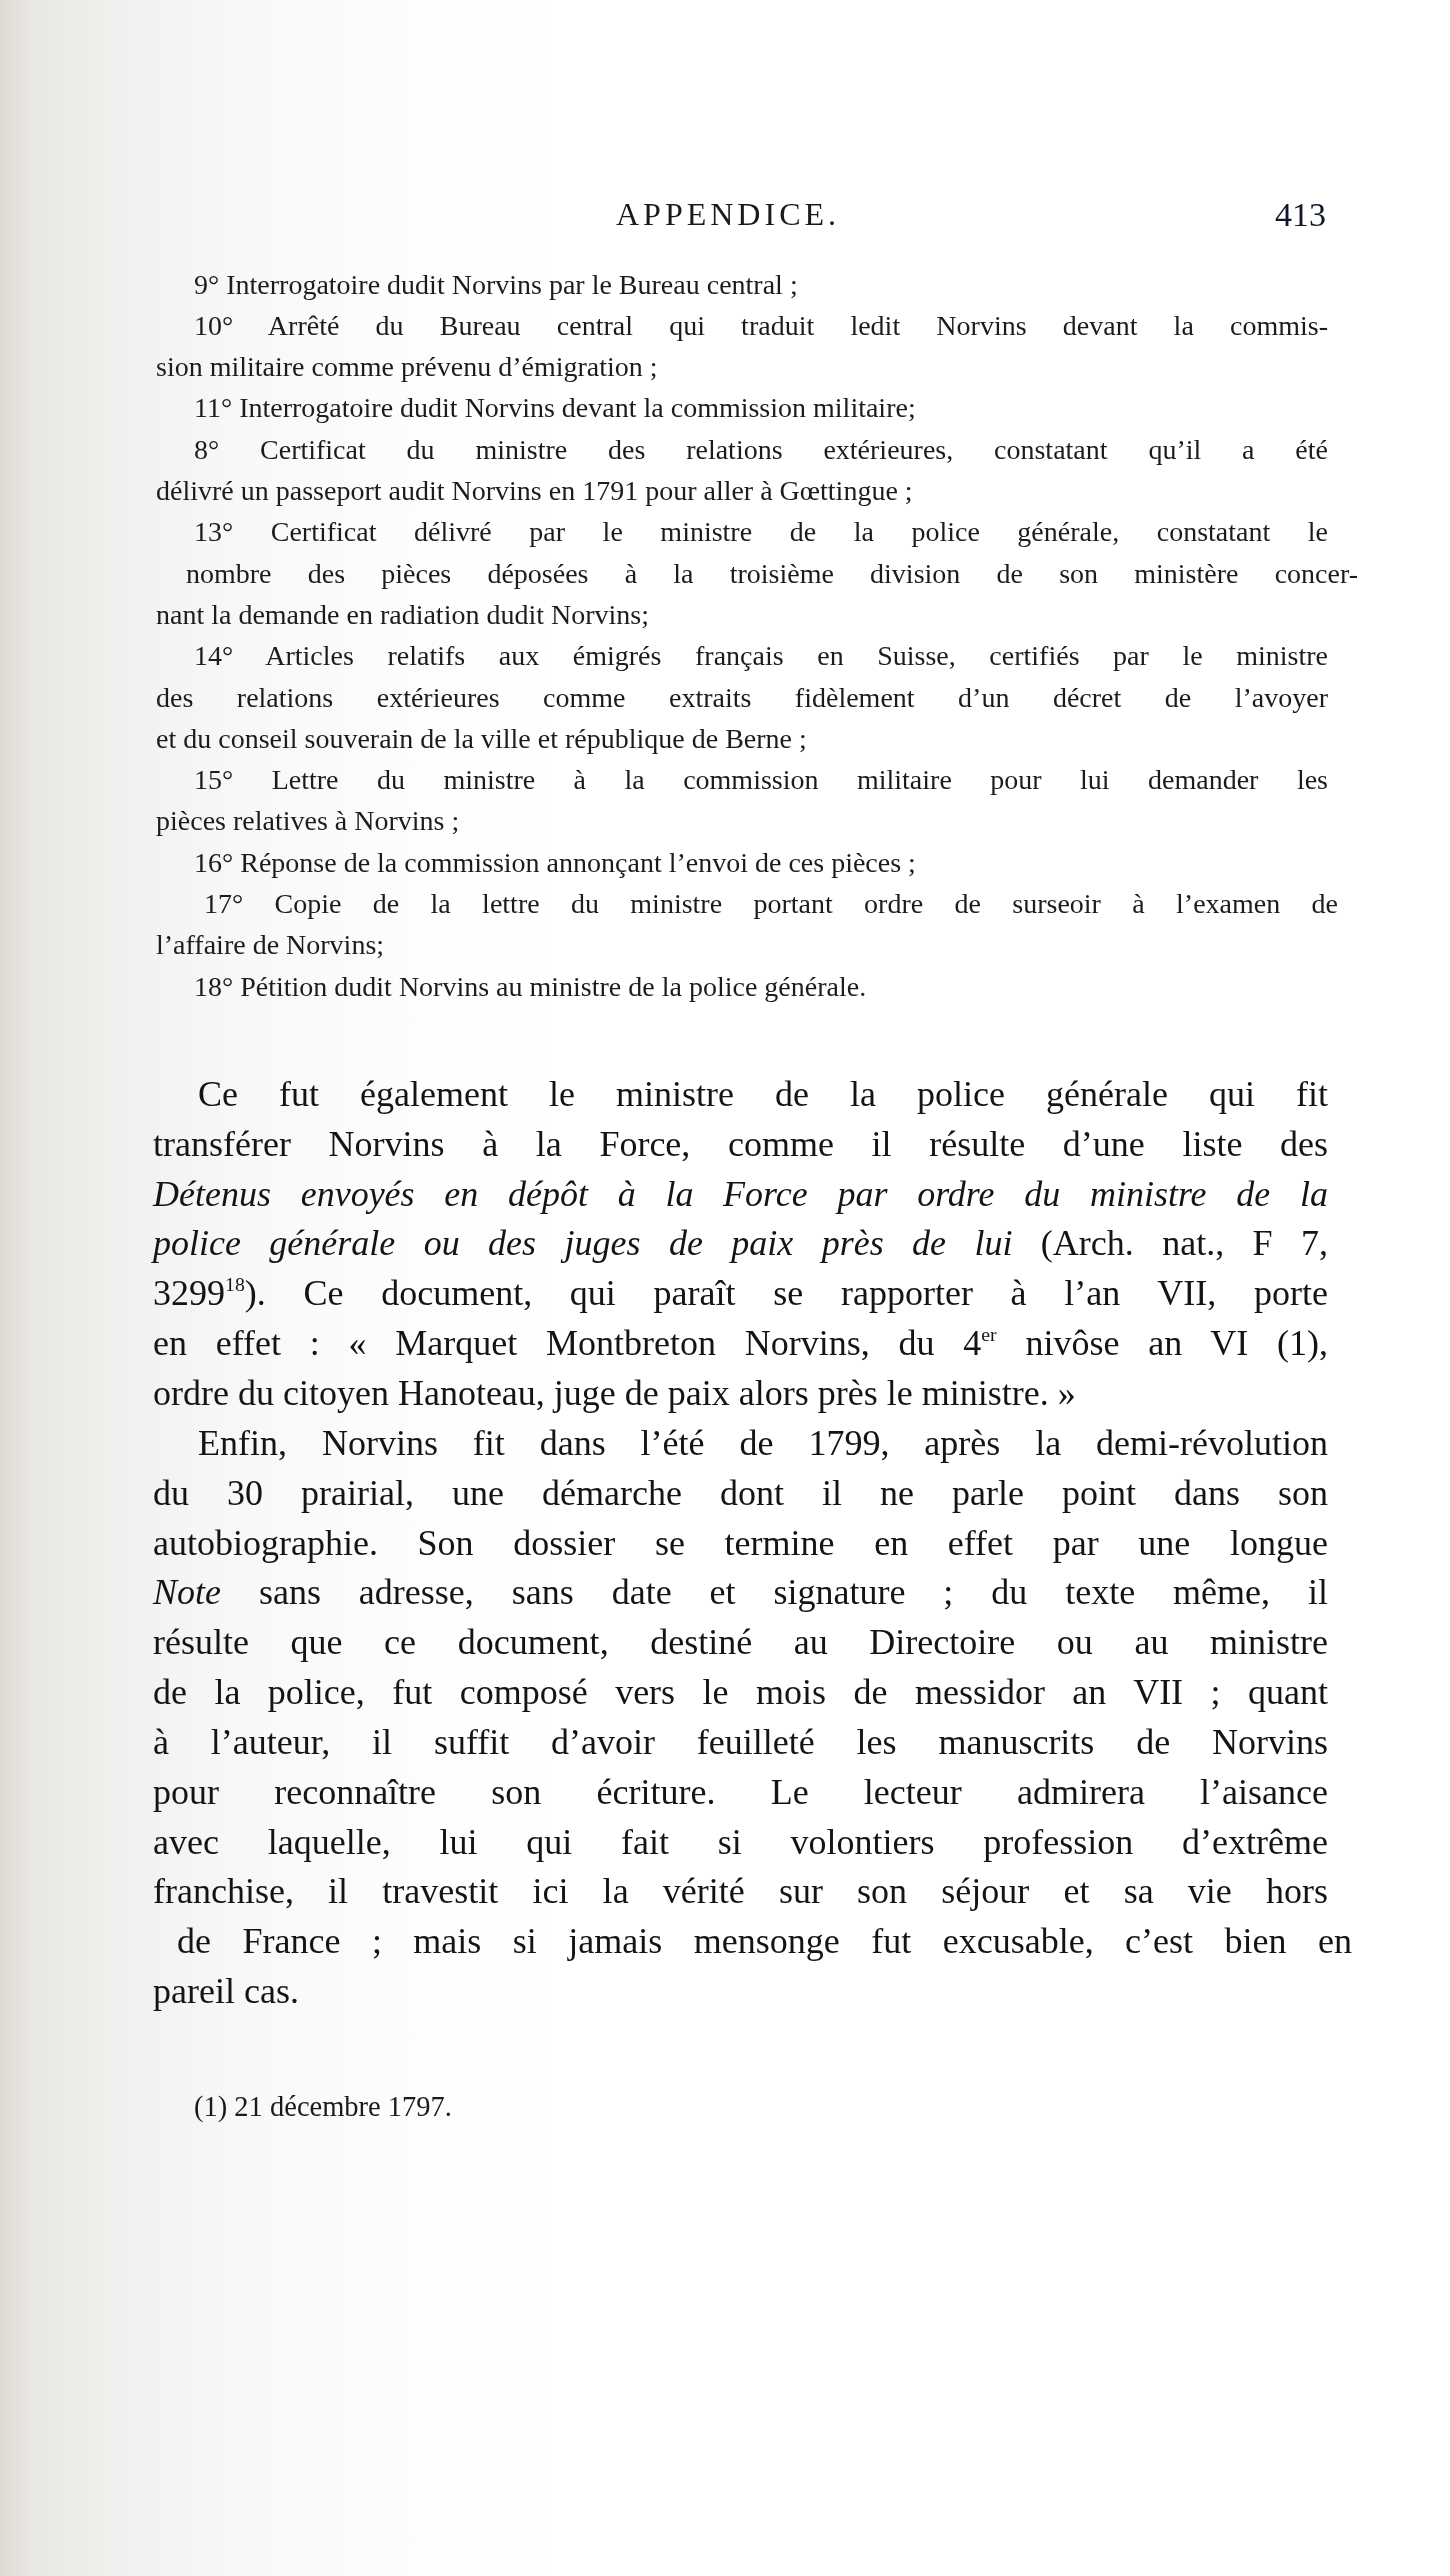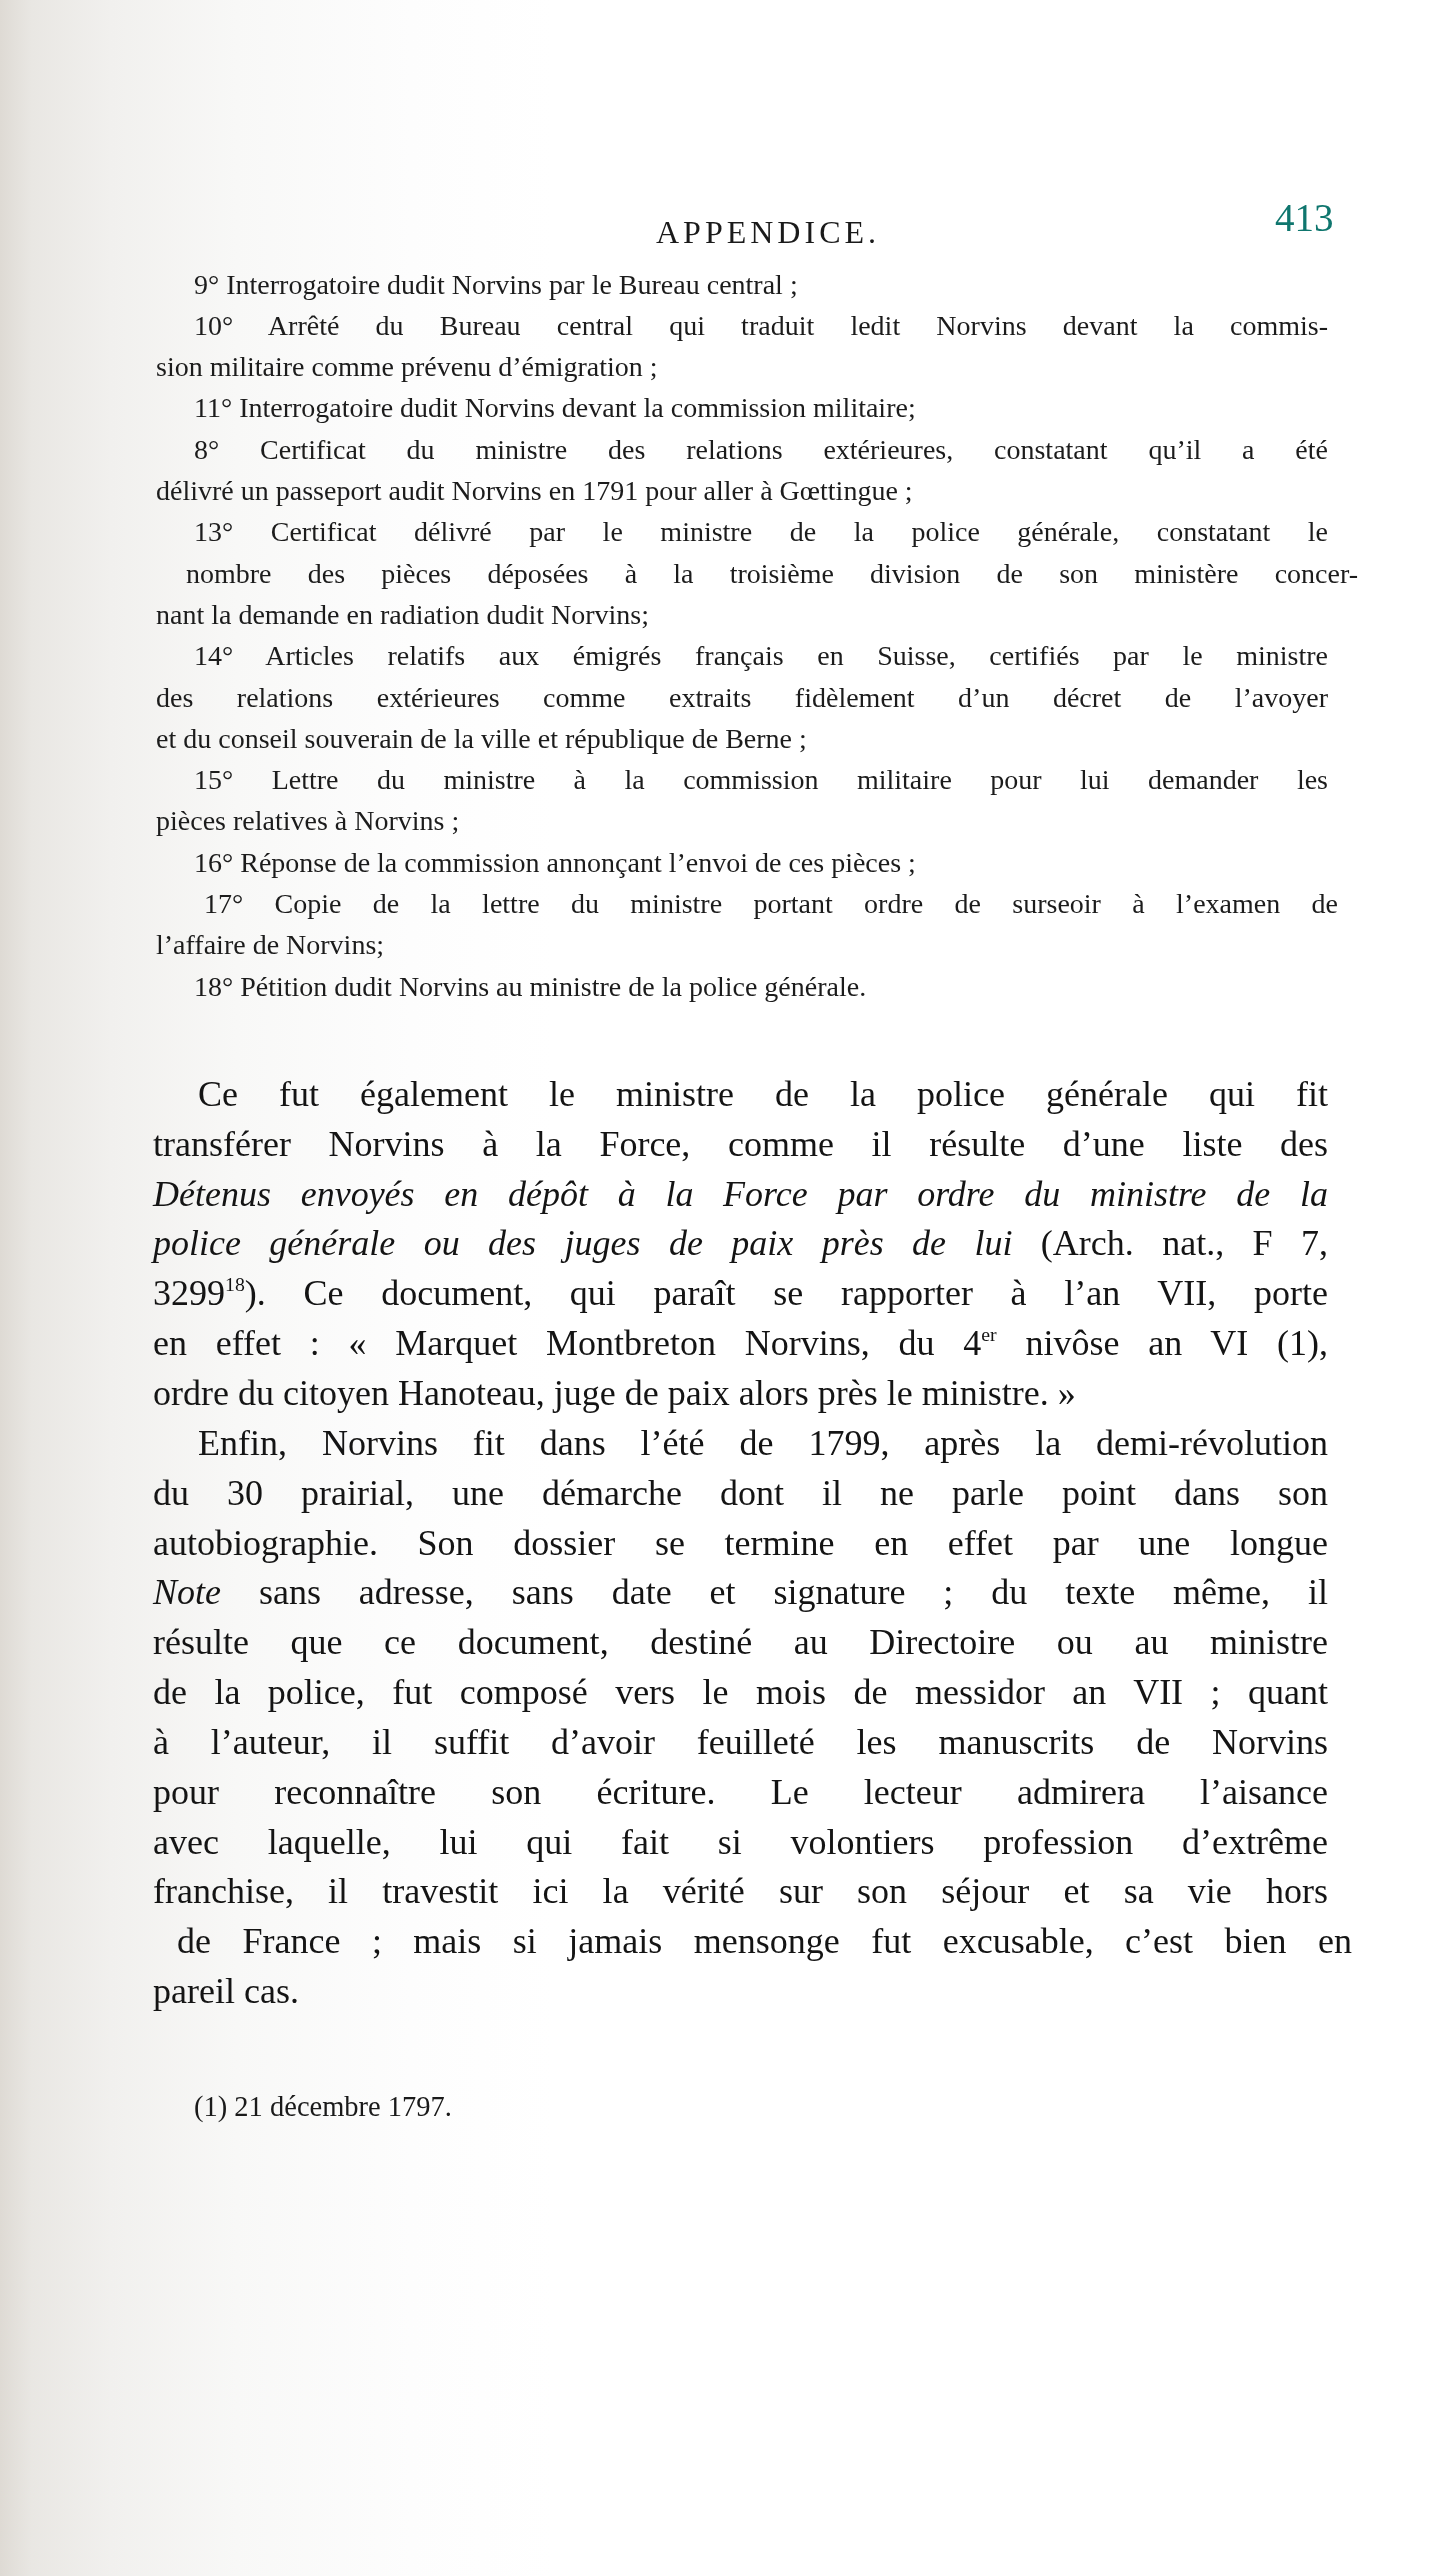--- a/index.html
+++ b/index.html
@@ -5,34 +5,34 @@
   html, body { margin:0; padding:0; }
   body {
     width:1450px; height:2576px; position:relative; overflow:hidden;
     background: linear-gradient(to right, #dedad4 0px, #e9e7e3 32px, #f1f0ee 111px, #f8f8f7 237px, #fdfdfd 411px, #ffffff 554px);
     font-family: "DejaVu Serif", "Liberation Serif", serif;
     color:#161616;
   }
   .page { position:absolute; left:0; top:0; width:1450px; height:2576px; }
   .line { position:absolute; white-space:nowrap; line-height:1; }
   .hdr { font-family:"Liberation Serif", serif; font-size:32px; letter-spacing:4px; color:#1a1a1a; }
-  .pno { font-family:"Liberation Serif", serif; font-size:39px; color:#0f766e; }
+  .pno { font-family:"Liberation Serif", serif; font-size:34px; color:#0f172a; }
   .small { font-family:"Liberation Serif", serif; font-size:28px; color:#1c1c1c; }
   .main { font-family:"Liberation Serif", serif; font-size:36px; color:#141414; }
   .just { text-align:justify; text-align-last:justify; }
   .note { font-family:"Liberation Serif", serif; font-size:28.5px; color:#1a1a1a; }
   i, .it { font-style:italic; }
   sup { font-size:0.55em; vertical-align:0.7em; line-height:0; }
 </style>
 </head>
 <body>
 
 <div class="page">
 
-  <div class="line hdr" style="left:616px; top:216px;margin-left:40px;">APPENDICE.</div>
+  <div class="line hdr" style="left:616px; top:198px;">APPENDICE.</div>
   <div class="line pno" style="left:1275px; top:198px;">413</div>
 
   <div id="list">
       <div class="line small" style="left: 194px; top: 271px;"><span>9°</span> <span>Interrogatoire dudit Norvins par le Bureau central ;</span></div>
       <div class="line small just" style="left: 194px; top: 312px; width: 1134px;"><span>10°</span> <span>Arrêté du Bureau central qui traduit ledit Norvins devant la commis-</span></div>
       <div class="line small" style="left: 156px; top: 353px;"><span>sion militaire comme prévenu d’émigration ;</span></div>
       <div class="line small" style="left: 194px; top: 394px;"><span>11°</span> <span>Interrogatoire dudit Norvins devant la commission militaire;</span></div>
       <div class="line small just" style="left: 194px; top: 436px; width: 1134px;"><span>8°</span> <span>Certificat du ministre des relations extérieures, constatant qu’il a été</span></div>
       <div class="line small" style="left: 156px; top: 477px;"><span>délivré un passeport audit Norvins en 1791 pour aller à Gœttingue ;</span></div>
       <div class="line small just" style="left: 194px; top: 518px; width: 1134px;"><span>13°</span> <span>Certificat délivré par le ministre de la police générale, constatant le</span></div>

